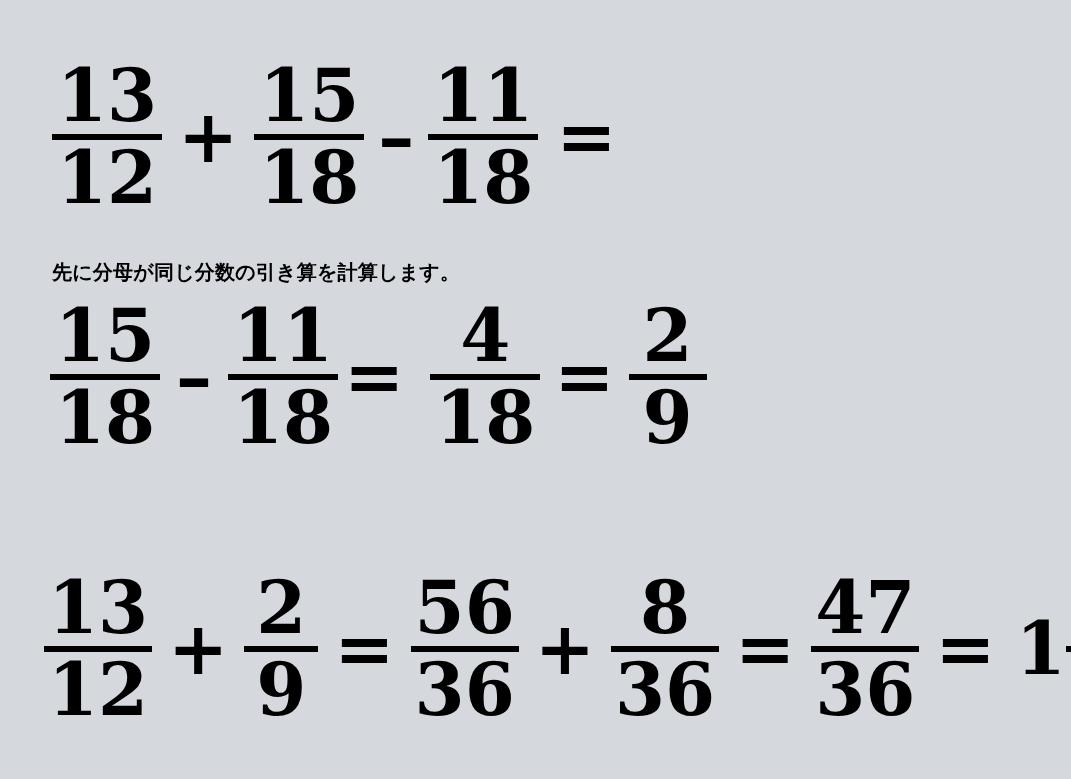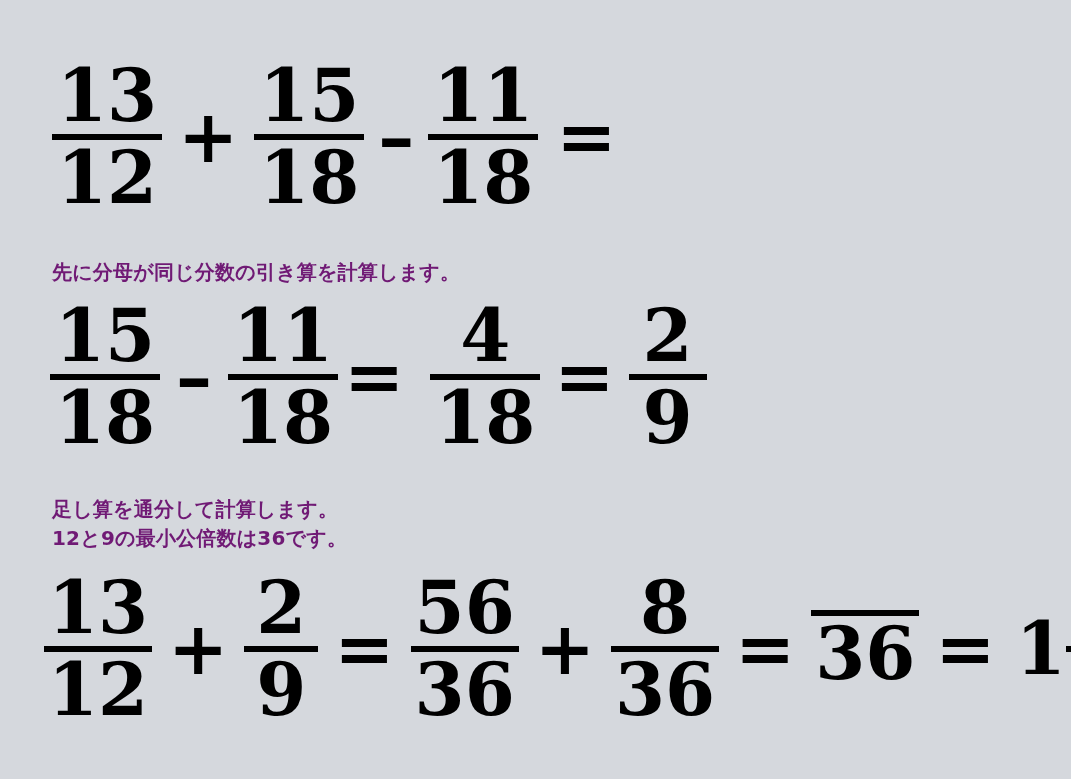--- a/index.html
+++ b/index.html
@@ -68,21 +68,21 @@
   .row1 .op { font-size: 72px; margin: 0 16px; }
   .row1 .op.minus { margin: 0 14px; }
   .row1 .op.eq { margin-left: 18px; }
 
   
   .caption {
     position: absolute;
     font-family: "DejaVu Sans", sans-serif;
     font-weight: bold;
     font-size: 20px;
-    color: #701a75;
+    color: #000000;
     line-height: 1.45;
     letter-spacing: 0.2px;
   }
   .caption1 { left: 52px; top: 258px; }
   .caption2 { left: 52px; top: 495px; }
 
   
   .row2 {
     position: absolute;
     left: 50px;
@@ -157,24 +157,20 @@
       <span class="den">18</span>
     </span>
     <span class="op eq2">=</span>
     <span class="frac f29">
       <span class="num">2</span>
       <span class="bar"></span>
       <span class="den">9</span>
     </span>
   </div>
 
-  <div class="caption caption2">
-    <div>足し算を通分して計算します。</div>
-    <div>12と9の最小公倍数は36です。</div>
-  </div>
 
   <div class="expr row3">
     <span class="frac">
       <span class="num">13</span>
       <span class="bar"></span>
       <span class="den">12</span>
     </span>
     <span class="op">+</span>
     <span class="frac narrow">
       <span class="num">2</span>
@@ -188,20 +184,21 @@
       <span class="den">36</span>
     </span>
     <span class="op">+</span>
     <span class="frac">
       <span class="num">8</span>
       <span class="bar"></span>
       <span class="den">36</span>
     </span>
     <span class="op">=</span>
     <span class="frac">
+      <span class="num">47</span>
       <span class="bar"></span>
       <span class="den">36</span>
     </span>
     <span class="op eqlast">=</span>
     <span class="whole">1</span>
     <span class="frac narrow">
       <span class="num">11</span>
       <span class="bar"></span>
       <span class="den">36</span>
     </span>

